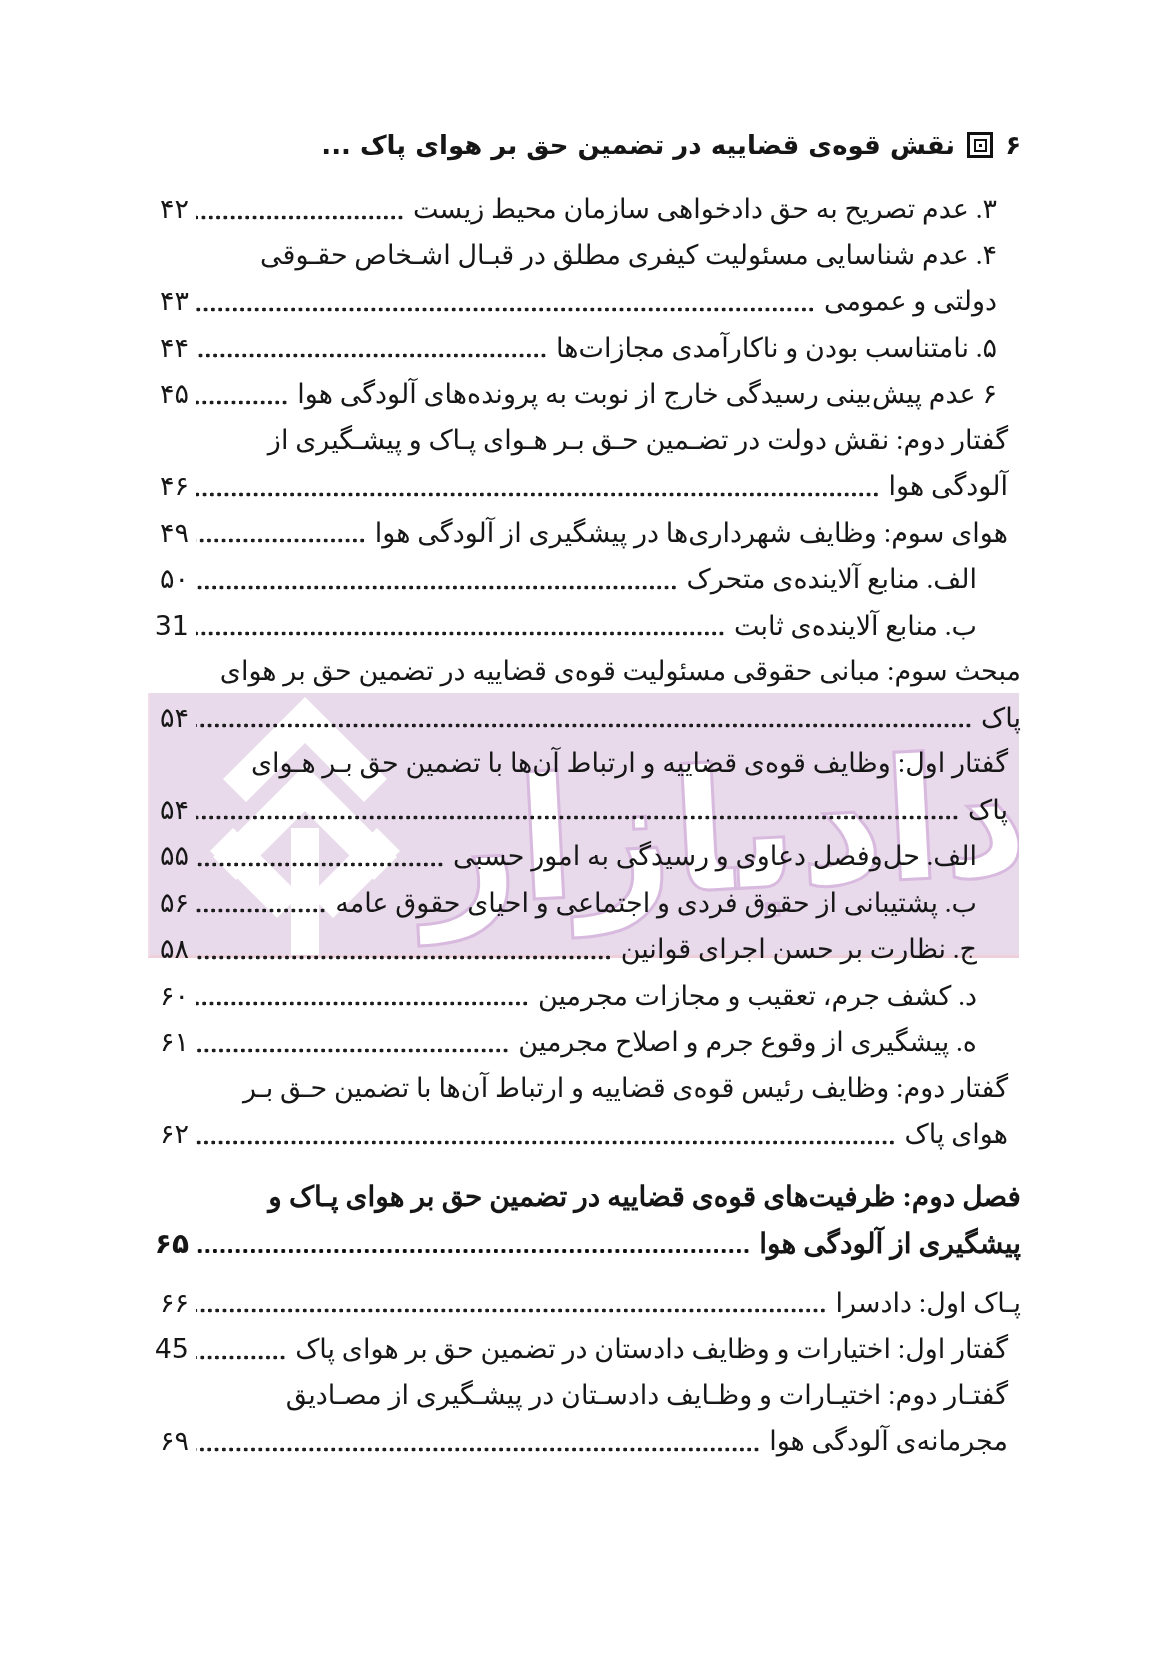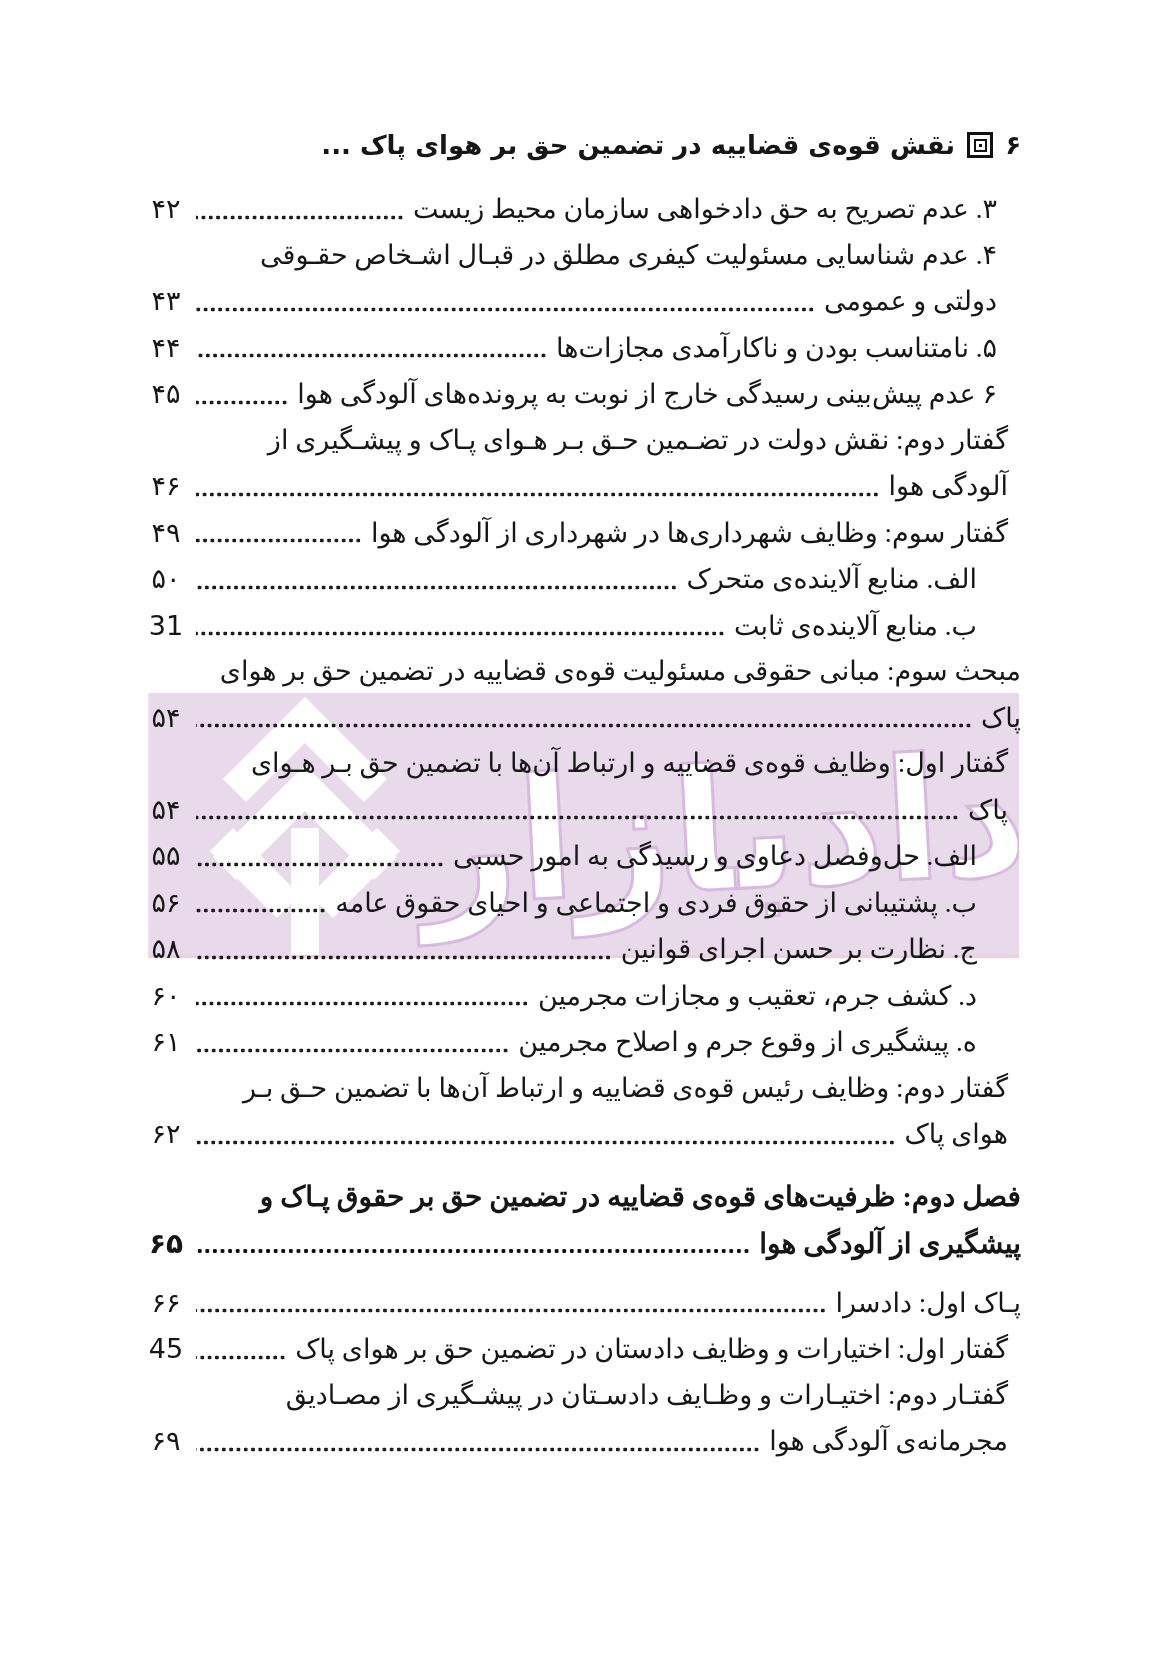--- a/index.html
+++ b/index.html
@@ -74,21 +74,21 @@
     margin:0 9px 10px 7px;
     background-image:radial-gradient(circle, #1c1c1c 1.7px, transparent 2.2px);
     background-size:7.3px 11px;
     background-repeat:repeat-x;
     background-position:right bottom;
     min-width:14px;
   }
   .row .pg {
     flex:0 0 auto;
     min-width:46px;
-    text-align:center;
+    text-align:right;
   }
   
   .lvl-num    { padding-right:24px; }
   .lvl-goftar { padding-right:13px; }
   .lvl-letter { padding-right:44px; }
   .lvl-mabhas { padding-right:0; }
   .lvl-chapter {
     padding-right:0;
     font-weight:bold;
     font-size:28px;
@@ -158,21 +158,21 @@
       </div>
       <div class="row lvl-goftar">
         <span class="title">گفتار دوم: نقش دولت در تضـمین حـق بـر هـوای پـاک و پیشـگیری از</span>
       </div>
       <div class="row lvl-goftar">
         <span class="title">آلودگی هوا</span>
         <span class="leader"></span>
         <span class="pg">۴۶</span>
       </div>
       <div class="row lvl-goftar">
-        <span class="title">گفتار سوم: وظایف شهرداری‌ها در شهرداری از آلودگی هوا</span>
+        <span class="title">هوای سوم: وظایف شهرداری‌ها در پیشگیری از آلودگی هوا</span>
         <span class="leader"></span>
         <span class="pg">۴۹</span>
       </div>
       <div class="row lvl-letter">
         <span class="title">الف. منابع آلاینده‌ی متحرک</span>
         <span class="leader"></span>
         <span class="pg">۵۰</span>
       </div>
       <div class="row lvl-letter">
         <span class="title">ب. منابع آلاینده‌ی ثابت</span>
@@ -222,21 +222,21 @@
       </div>
       <div class="row lvl-goftar">
         <span class="title">گفتار دوم: وظایف رئیس قوه‌ی قضاییه و ارتباط آن‌ها با تضمین حـق بـر</span>
       </div>
       <div class="row lvl-goftar">
         <span class="title">هوای پاک</span>
         <span class="leader"></span>
         <span class="pg">۶۲</span>
       </div>
       <div class="row lvl-chapter gap-before">
-        <span class="title">فصل دوم: ظرفیت‌های قوه‌ی قضاییه در تضمین حق بر حقوق پـاک و</span>
+        <span class="title">فصل دوم: ظرفیت‌های قوه‌ی قضاییه در تضمین حق بر هوای پـاک و</span>
       </div>
       <div class="row lvl-chapter gap-after">
         <span class="title">پیشگیری از آلودگی هوا</span>
         <span class="leader"></span>
         <span class="pg">۶۵</span>
       </div>
       <div class="row lvl-mabhas">
         <span class="title">پـاک اول: دادسرا</span>
         <span class="leader"></span>
         <span class="pg">۶۶</span>

